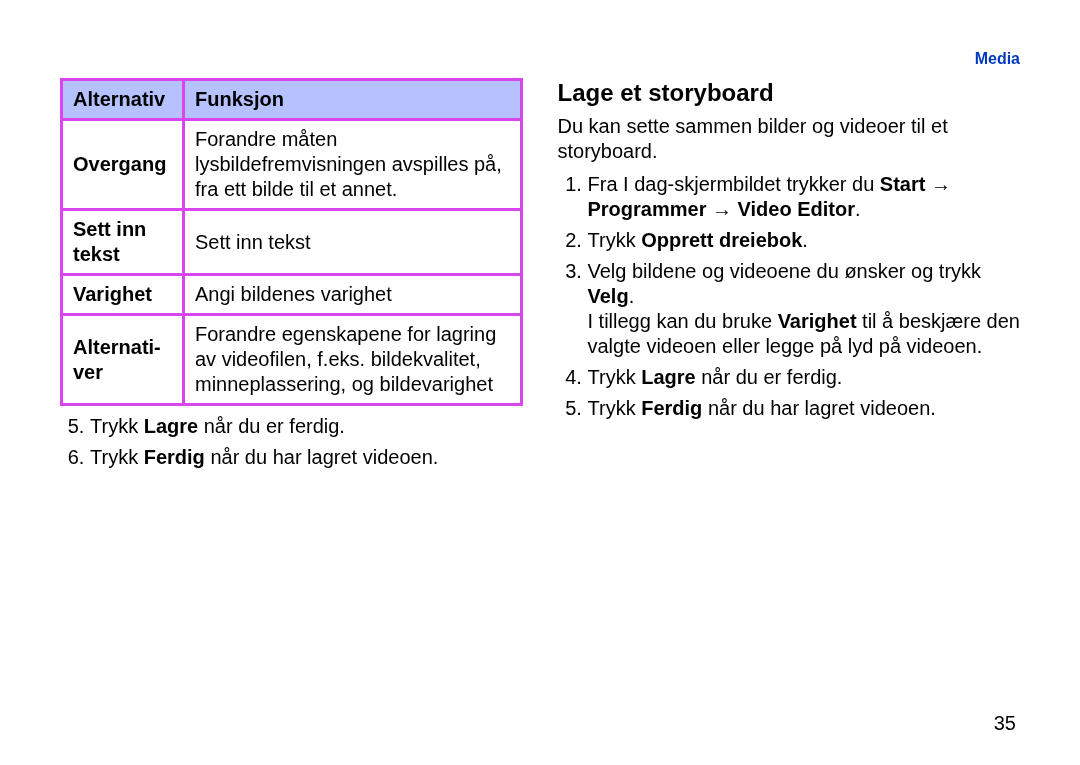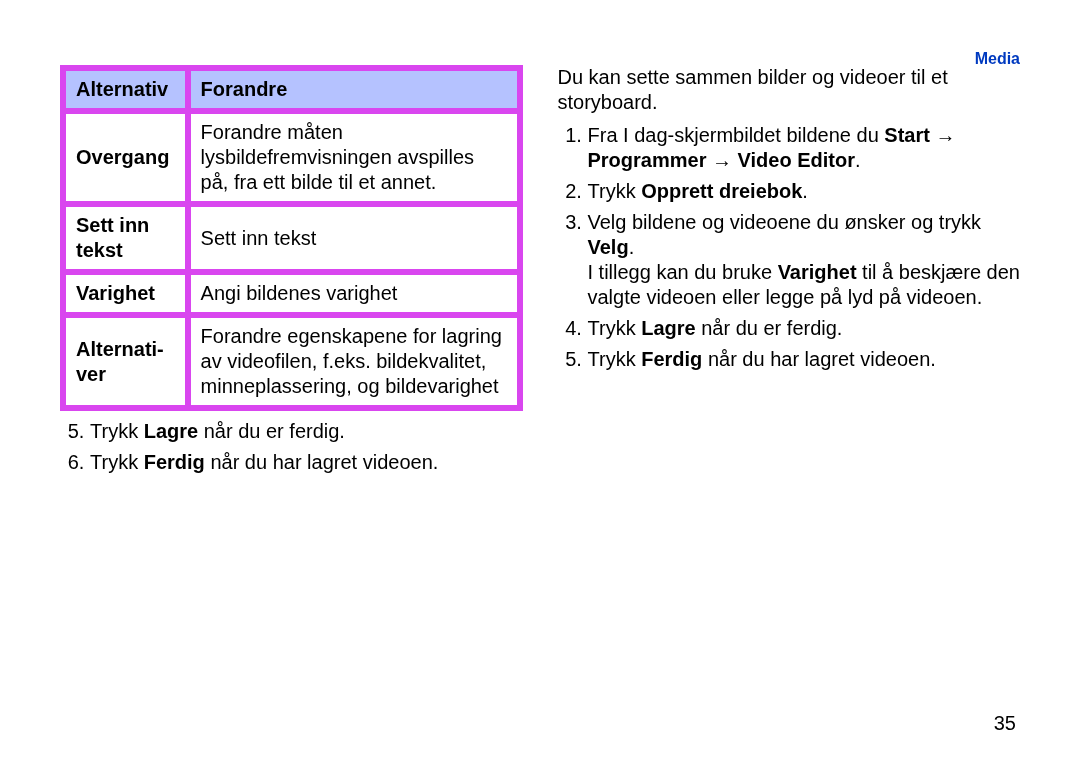--- a/index.html
+++ b/index.html
@@ -9,21 +9,21 @@
     height: 765px;
     background: #fff;
     font-family: Verdana, Geneva, sans-serif;
     color: #000;
   }
   .page {
     position: relative;
     width: 1080px;
     height: 765px;
     box-sizing: border-box;
-    padding: 30px 60px 30px 60px;
+    padding: 43px 60px 30px 60px;
   }
   .header-right {
     position: absolute;
     top: 50px;
     right: 60px;
     font-size: 16px;
     font-weight: bold;
     color: #003ac0;
   }
   .columns {
@@ -35,21 +35,21 @@
     flex: 1;
     font-size: 20px;
     line-height: 1.25;
   }
   table {
     border-collapse: collapse;
     width: 100%;
     margin-top: 0;
   }
   th, td {
-    border: 6px solid #d946ef;
+    border: 3px solid #d946ef;
     padding: 6px 10px;
     text-align: left;
     vertical-align: middle;
     font-size: 20px;
     line-height: 1.25;
   }
   th {
     background: #b5c2ff;
     font-weight: bold;
   }
@@ -83,21 +83,21 @@
 <div class="page">
   <div class="header-right">Media</div>
 
   <div class="columns">
 
     <div class="col">
       <table>
         <tbody>
             <tr>
           <th>Alternativ</th>
-          <th>Forandre</th>
+          <th>Funksjon</th>
         </tr>
         <tr>
           <td class="bold">Overgang</td>
           <td>Forandre måten lysbildefremvisningen avspilles på, fra ett bilde til et annet.</td>
         </tr>
         <tr>
           <td class="bold">Sett inn tekst</td>
           <td>Sett inn tekst</td>
         </tr>
         <tr>
@@ -115,25 +115,26 @@
         <li>
           <span>Trykk </span><span class="bold">Lagre</span><span> når du er ferdig.</span>
         </li>
         <li>
           <span>Trykk </span><span class="bold">Ferdig</span><span> når du har lagret videoen.</span>
         </li>
       </ol>
     </div>
 
     <div class="col">
+      <h2>Lage et storyboard</h2>
       <div class="subtext">Du kan sette sammen bilder og videoer til et storyboard.</div>
 
       <ol>
         <li>
-          <span>Fra I dag-skjermbildet bildene du </span><span class="bold">Start</span><span> → </span><span class="bold">Programmer</span><span> → </span><span class="bold">Video Editor</span><span>.</span>
+          <span>Fra I dag-skjermbildet trykker du </span><span class="bold">Start</span><span> → </span><span class="bold">Programmer</span><span> → </span><span class="bold">Video Editor</span><span>.</span>
         </li>
         <li>
           <span>Trykk </span><span class="bold">Opprett dreiebok</span><span>.</span>
         </li>
         <li>
           <span>Velg bildene og videoene du ønsker og trykk </span><span class="bold">Velg</span><span>.</span>
           <div class="subtext">
             <span>I tillegg kan du bruke </span><span class="bold">Varighet</span><span> til å beskjære den valgte videoen eller legge på lyd på videoen.</span>
           </div>
         </li>

